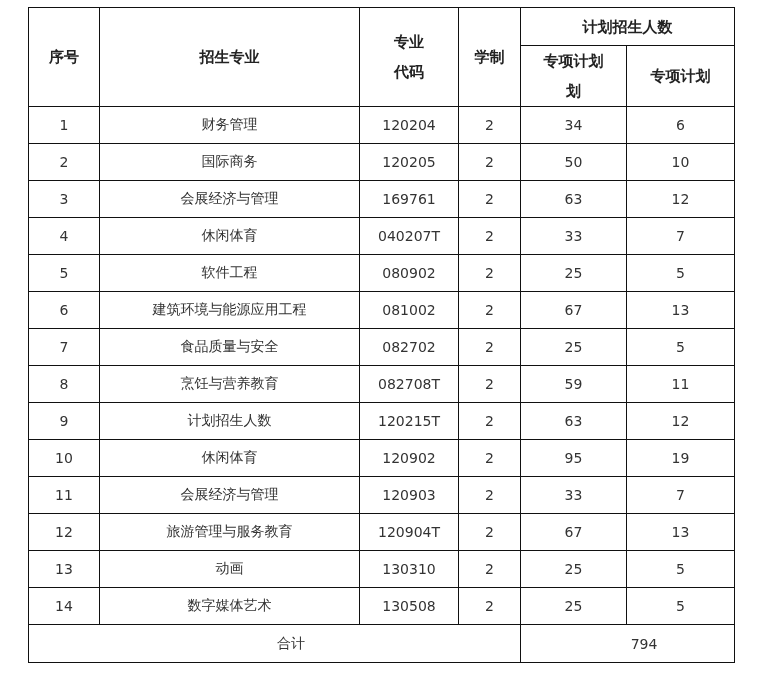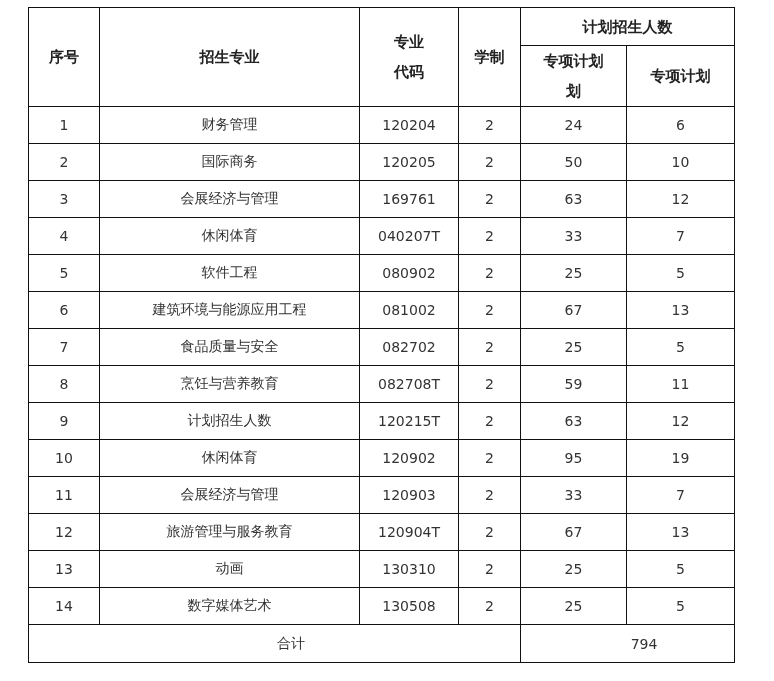--- a/index.html
+++ b/index.html
@@ -53,21 +53,21 @@
       </th>
       <th>专项计划</th>
     </tr>
   </thead>
   <tbody>
     <tr class="data">
       <td>1</td>
       <td>财务管理</td>
       <td>120204</td>
       <td>2</td>
-      <td>24</td>
+      <td>34</td>
       <td>6</td>
     </tr>
     <tr class="data">
       <td>2</td>
       <td>国际商务</td>
       <td>120205</td>
       <td>2</td>
       <td>50</td>
       <td>10</td>
     </tr>

